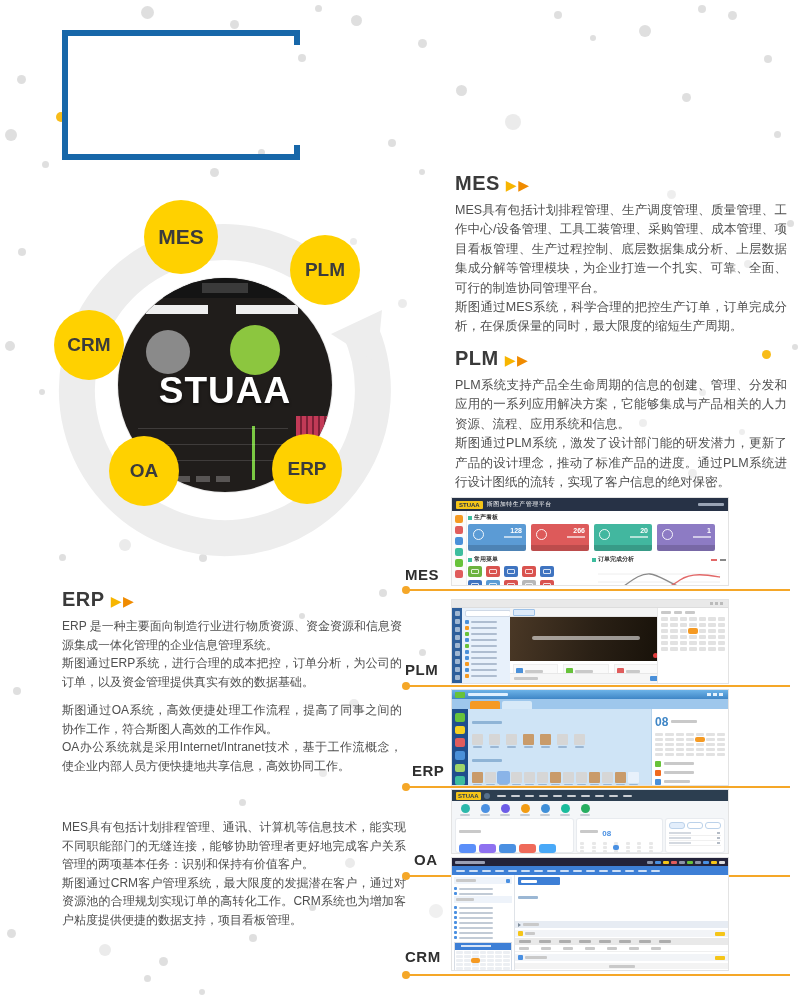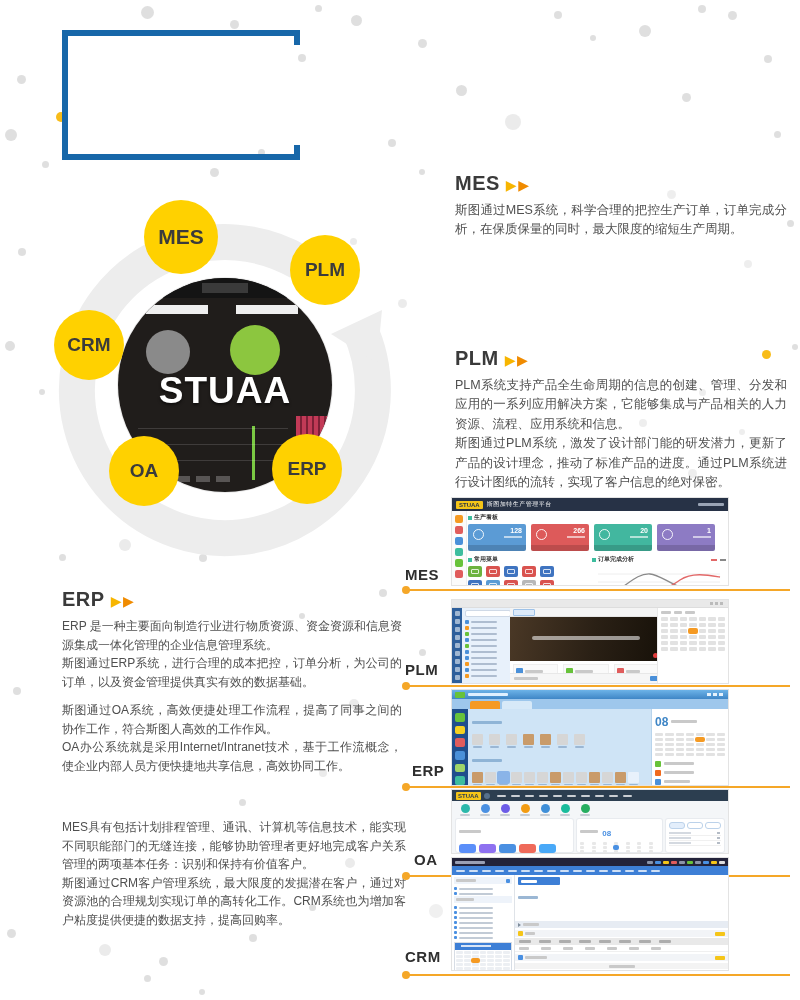--- a/index.html
+++ b/index.html
@@ -315,39 +315,40 @@
     </div>
     <div class="node n-mes">MES</div>
     <div class="node n-plm">PLM</div>
     <div class="node n-crm">CRM</div>
     <div class="node n-oa">OA</div>
     <div class="node n-erp">ERP</div>
   </div>
 
   <div class="sec sec-mes">
     <h3><span>MES</span><span class="arr a1">▶</span><span class="arr a2">▶</span></h3>
+    <p>MES具有包括计划排程管理、生产调度管理、质量管理、工作中心/设备管理、工具工装管理、采购管理、成本管理、项目看板管理、生产过程控制、底层数据集成分析、上层数据集成分解等管理模块，为企业打造一个扎实、可靠、全面、可行的制造协同管理平台。</p>
     <p>斯图通过MES系统，科学合理的把控生产订单，订单完成分析，在保质保量的同时，最大限度的缩短生产周期。</p>
   </div>
   <div class="sec sec-plm">
     <h3><span>PLM</span><span class="arr a1">▶</span><span class="arr a2">▶</span></h3>
     <p>PLM系统支持产品全生命周期的信息的创建、管理、分发和应用的一系列应用解决方案，它能够集成与产品相关的人力资源、流程、应用系统和信息。</p>
     <p>斯图通过PLM系统，激发了设计部门能的研发潜力，更新了产品的设计理念，推动了标准产品的进度。通过PLM系统进行设计图纸的流转，实现了客户信息的绝对保密。</p>
   </div>
   <div class="sec sec-erp">
     <h3><span>ERP</span><span class="arr a1">▶</span><span class="arr a2">▶</span></h3>
     <p>ERP 是一种主要面向制造行业进行物质资源、资金资源和信息资源集成一体化管理的企业信息管理系统。</p>
     <p>斯图通过ERP系统，进行合理的成本把控，订单分析，为公司的订单，以及资金管理提供真实有效的数据基础。</p>
   </div>
   <div class="sec sec-oa">
     <p>斯图通过OA系统，高效便捷处理工作流程，提高了同事之间的协作工作，符合斯图人高效的工作作风。</p>
     <p>OA办公系统就是采用Internet/Intranet技术，基于工作流概念，使企业内部人员方便快捷地共享信息，高效协同工作。</p>
   </div>
   <div class="sec sec-crm">
     <p>MES具有包括计划排程管理、通讯、计算机等信息技术，能实现不同职能部门的无缝连接，能够协助管理者更好地完成客户关系管理的两项基本任务：识别和保持有价值客户。</p>
-    <p>斯图通过CRM客户管理系统，最大限度的发掘潜在客户，通过对资源池的合理规划实现订单的高转化工作。CRM系统也为增加客户粘度提供便捷的数据支持，提高回购率。</p>
+    <p>斯图通过CRM客户管理系统，最大限度的发掘潜在客户，通过对资源池的合理规划实现订单的高转化工作。CRM系统也为增加客户粘度提供便捷的数据支持，项目看板管理。</p>
   </div>
 
   <div class="shot mes">
     <div class="mes-top">
       <span class="mes-logo">STUAA</span>
       <span class="mes-title">斯图加特生产管理平台</span>
       <span class="mes-top-r"></span>
     </div>
     <div class="mes-side">
         <div class="sq7" style="background: rgb(245, 154, 35);"></div>

